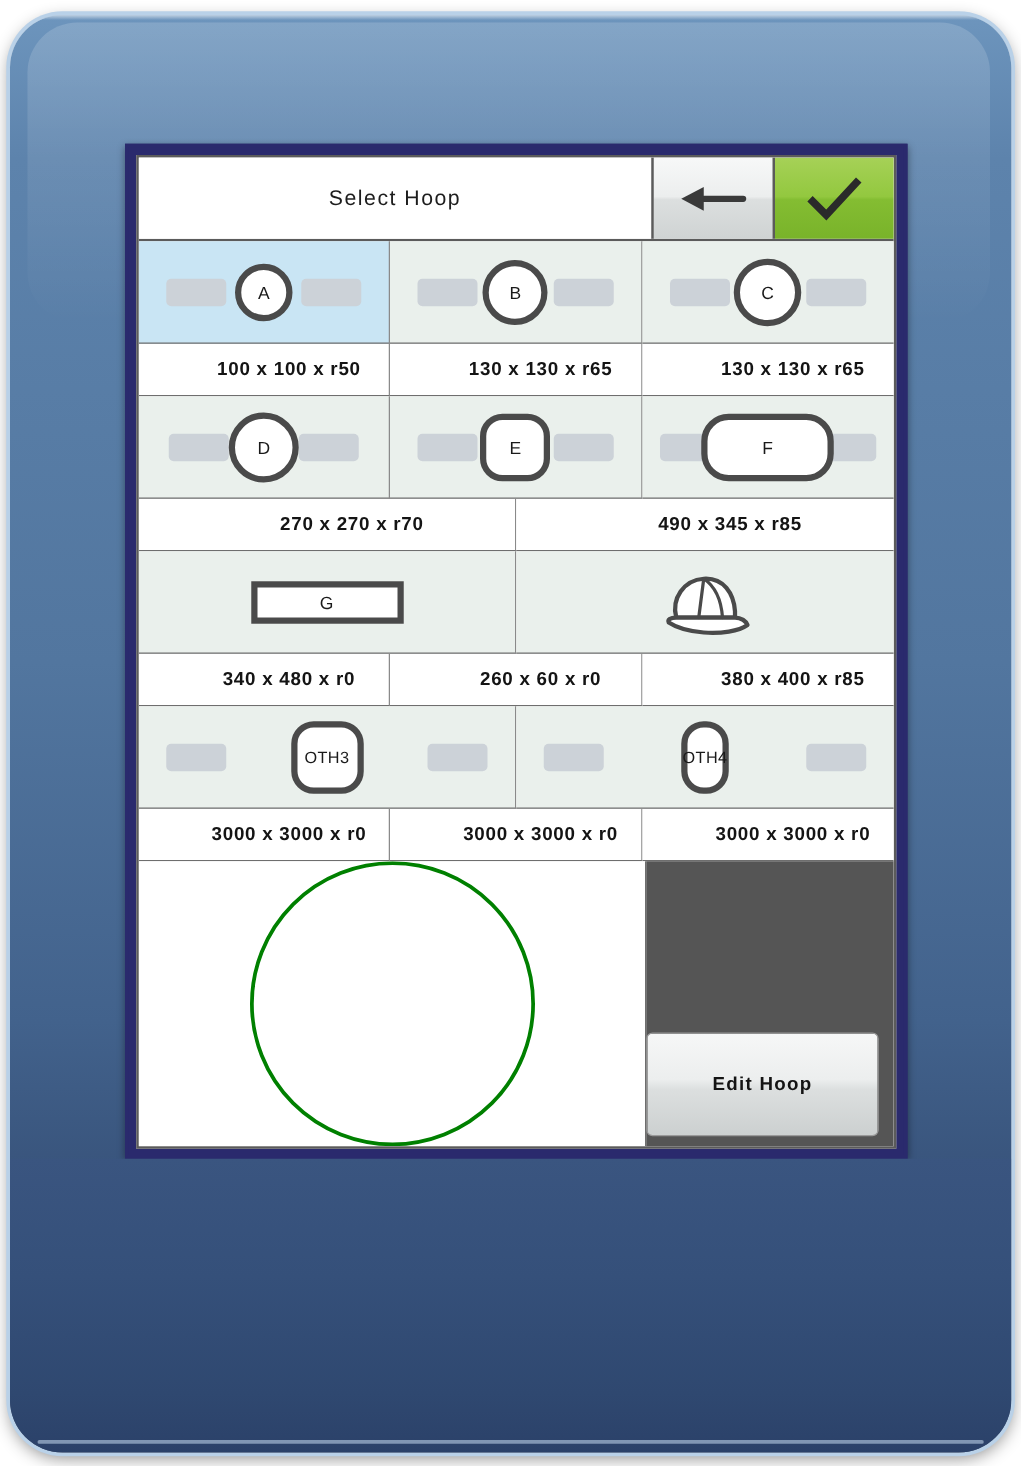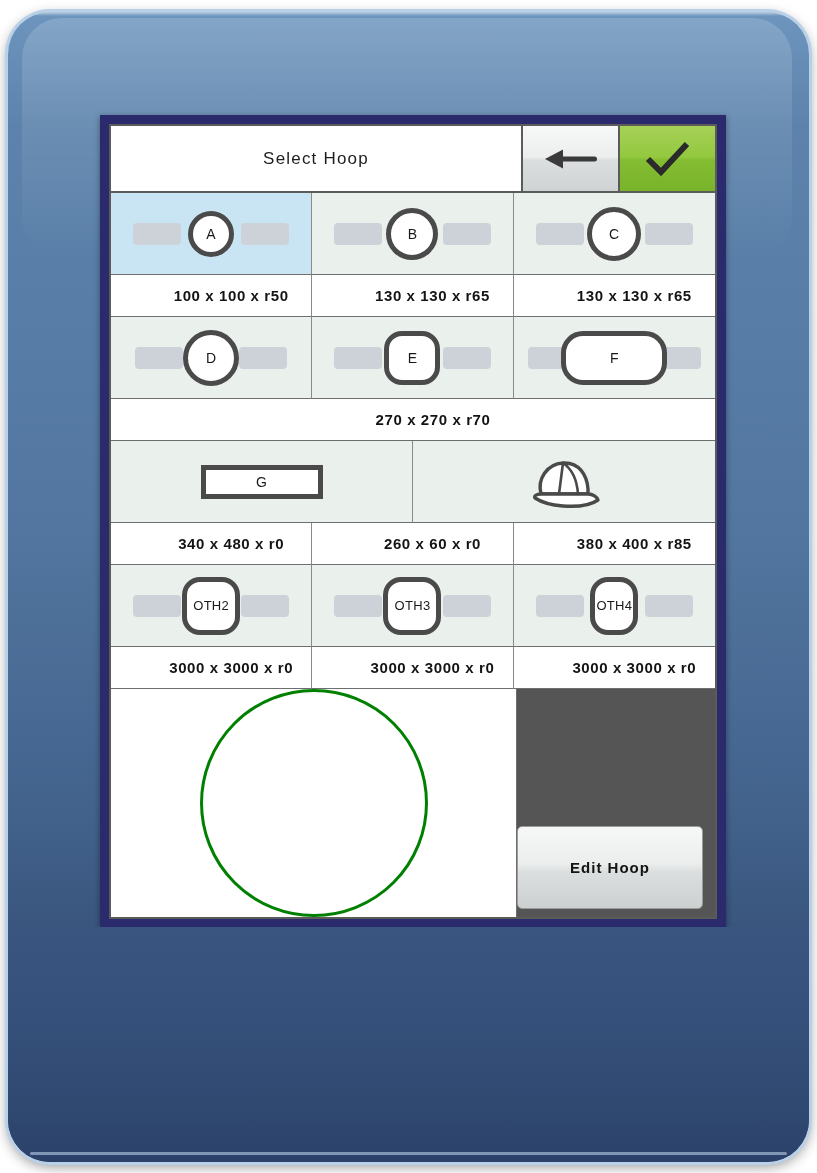--- a/index.html
+++ b/index.html
@@ -323,20 +323,21 @@
           <div class="hoop-cell">
             <div class="hoop-glyph">
               <div class="tab left" style="left:14px;"></div>
               <div class="tab right" style="right:14px;"></div>
               <div class="hoop-body" style="width:106px;height:54px;border-radius:22px;">F</div>
             </div>
           </div>
         </div>
         <div class="label-row">
           <div class="label-cell">270 x 270 x r70</div>
+          <div class="label-cell">490 x 345 x r85</div>
         </div>
 
         <div class="hoop-row">
           <div class="hoop-cell">
             <div class="hoop-glyph">
               <div class="hoop-body" style="width:122px;height:34px;border-radius:0;">G</div>
             </div>
           </div>
           <div class="hoop-cell">
             <svg width="86" height="58" viewBox="0 0 86 58">
@@ -355,35 +356,28 @@
           <div class="label-cell">340 x 480 x r0</div>
           <div class="label-cell">260 x 60 x r0</div>
           <div class="label-cell">380 x 400 x r85</div>
         </div>
 
         <div class="hoop-row">
           <div class="hoop-cell">
             <div class="hoop-glyph">
               <div class="tab left" style="left:22px;"></div>
               <div class="tab right" style="right:22px;"></div>
-              <div class="hoop-body small-text" style="width:58px;height:58px;border-radius:18px;">OTH2</div>
-            </div>
-          </div>
-          <div class="hoop-cell">
-            <div class="hoop-glyph">
-              <div class="tab left" style="left:22px;"></div>
-              <div class="tab right" style="right:22px;"></div>
               <div class="hoop-body small-text" style="width:58px;height:58px;border-radius:18px;">OTH3</div>
             </div>
           </div>
           <div class="hoop-cell">
             <div class="hoop-glyph">
               <div class="tab left" style="left:22px;"></div>
               <div class="tab right" style="right:22px;"></div>
-              <div class="hoop-body small-text" style="width:48px;height:58px;border-radius:18px;">OTH4</div>
+              <div class="hoop-body small-text" style="width:38px;height:58px;border-radius:18px;">OTH4</div>
             </div>
           </div>
         </div>
         <div class="label-row">
           <div class="label-cell">3000 x 3000 x r0</div>
           <div class="label-cell">3000 x 3000 x r0</div>
           <div class="label-cell">3000 x 3000 x r0</div>
         </div>
       </div>
 

